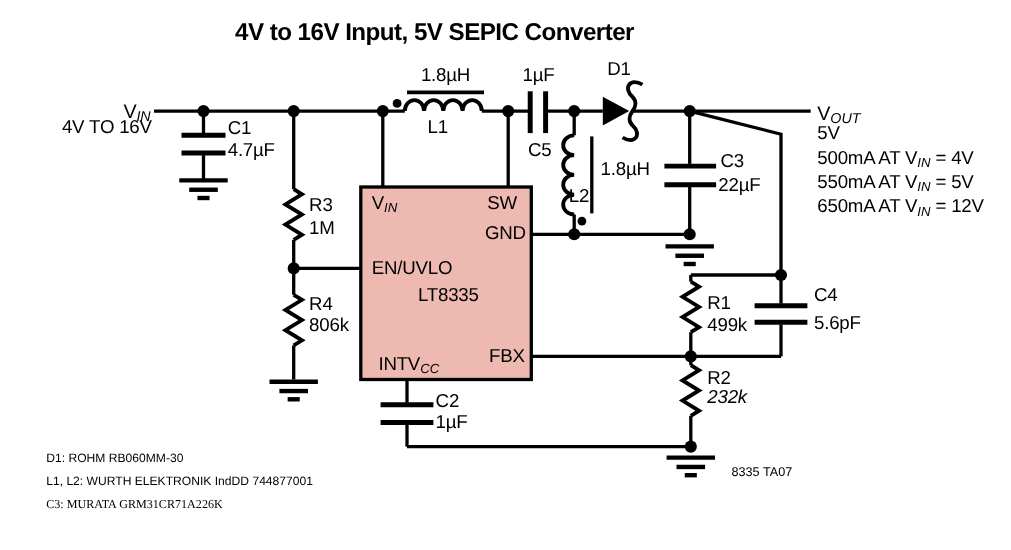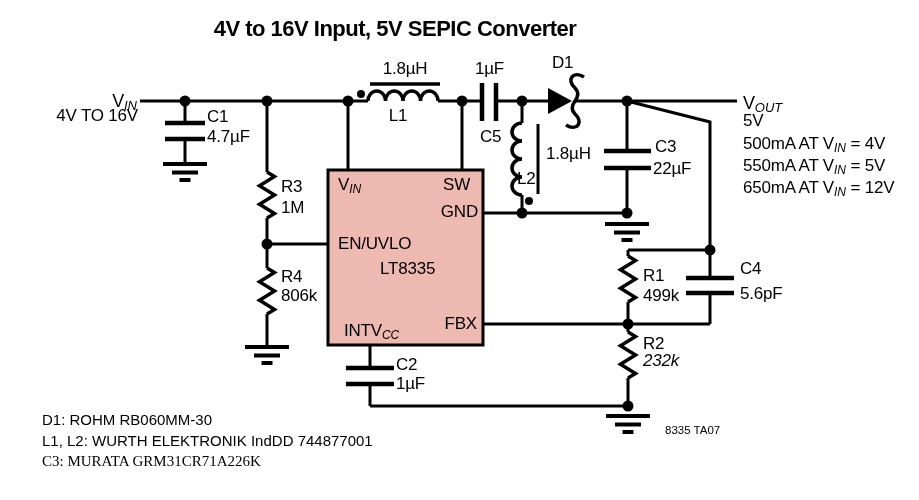--- a/index.html
+++ b/index.html
@@ -6,21 +6,21 @@
   #stage{position:relative;width:919px;height:500px;background:#fff;overflow:hidden;
          font-family:"Liberation Sans",sans-serif;color:#000;}
   #schem-svg{position:absolute;left:0;top:0;}
   .lbl{position:absolute;font-size:17px;line-height:1;white-space:nowrap;letter-spacing:-0.2px;}
   .ctr{text-align:center;}
   .sub{font-size:12px;position:relative;top:3px;letter-spacing:0;font-style:italic;}
   .net{font-size:18px;}
   .net .sub{font-size:13px;top:3px;}
   #title{position:absolute;left:0;top:16px;width:790px;text-align:center;
          font-size:22px;font-weight:bold;letter-spacing:-0.5px;}
-  .notes-line{position:absolute;left:42px;font-size:15px;line-height:1;white-space:nowrap;}
+  .notes-line{position:absolute;left:42px;font-size:11px;line-height:1;white-space:nowrap;}
   #figid{position:absolute;left:665px;top:424px;font-size:11.5px;}
 </style>
 </head>
 <body>
 
 <div id="stage">
 
   <svg id="schem-svg" width="919" height="500" viewBox="0 0 919 500" xmlns="http://www.w3.org/2000/svg">
 
     <g stroke="#000" stroke-width="3" fill="none">

